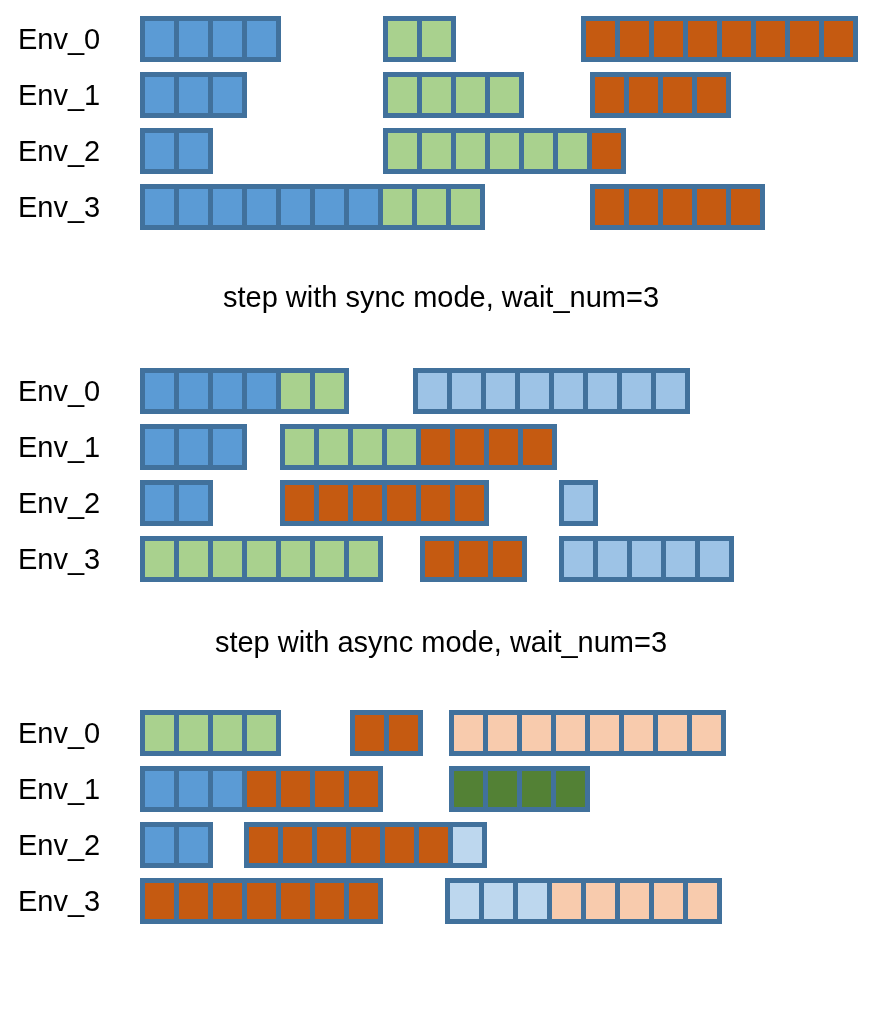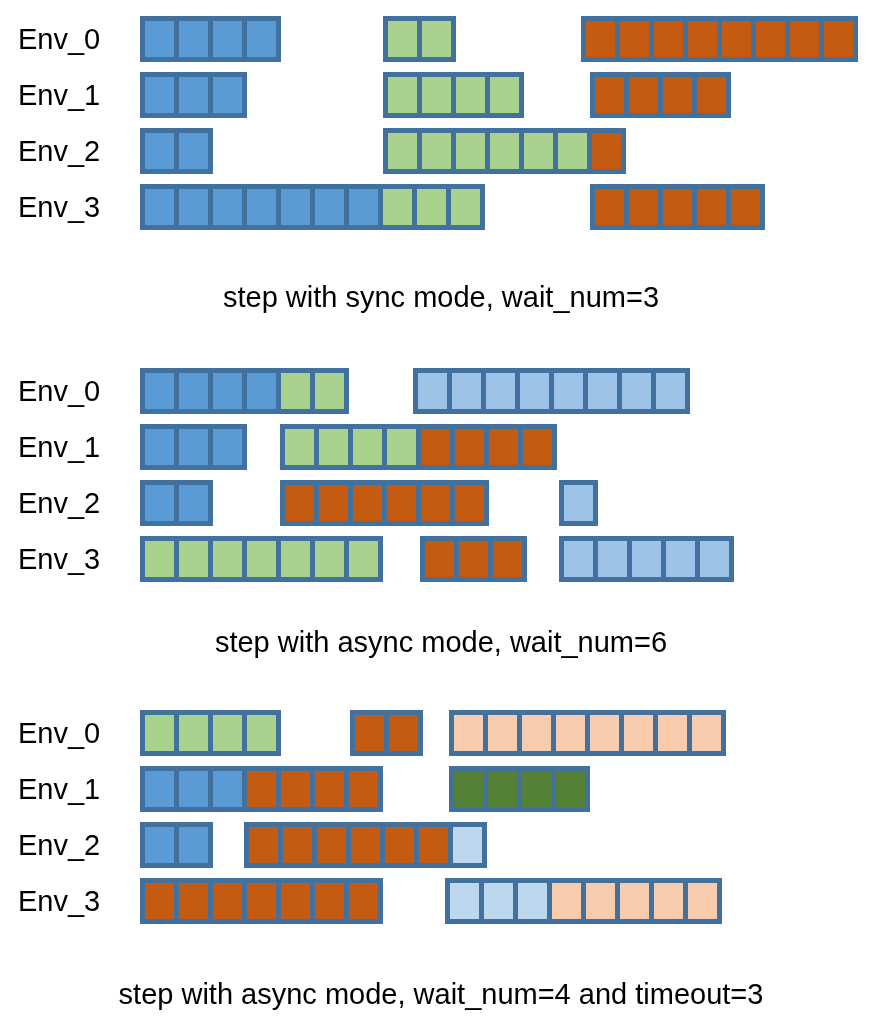--- a/index.html
+++ b/index.html
@@ -44,22 +44,21 @@
   }
   .c0 { top: 281px; }
   .c1 { top: 626px; }
   .c2 { top: 978px; }
 </style>
 </head>
 <body>
 
 <div id="canvas">
   <div class="caption c0">step with sync mode, wait_num=3</div>
-  <div class="caption c1">step with async mode, wait_num=6</div>
-  <div class="caption c2">step with async mode, wait_num=4 and timeout=3</div>
+  <div class="caption c1">step with async mode, wait_num=3</div>
 <div class="env-label" style="top: 16px;">Env_0</div>
     <div class="step-bar" style="left: 140px; top: 16px; background: rgb(65, 113, 156);">
       <div class="step-cell" style="background: rgb(91, 155, 213);"></div>
       <div class="step-cell" style="background: rgb(91, 155, 213);"></div>
       <div class="step-cell" style="background: rgb(91, 155, 213);"></div>
       <div class="step-cell" style="background: rgb(91, 155, 213);"></div>
     </div>
     <div class="step-bar" style="left: 383px; top: 16px; background: rgb(65, 113, 156);">
       <div class="step-cell" style="background: rgb(169, 209, 142);"></div>
       <div class="step-cell" style="background: rgb(169, 209, 142);"></div>

